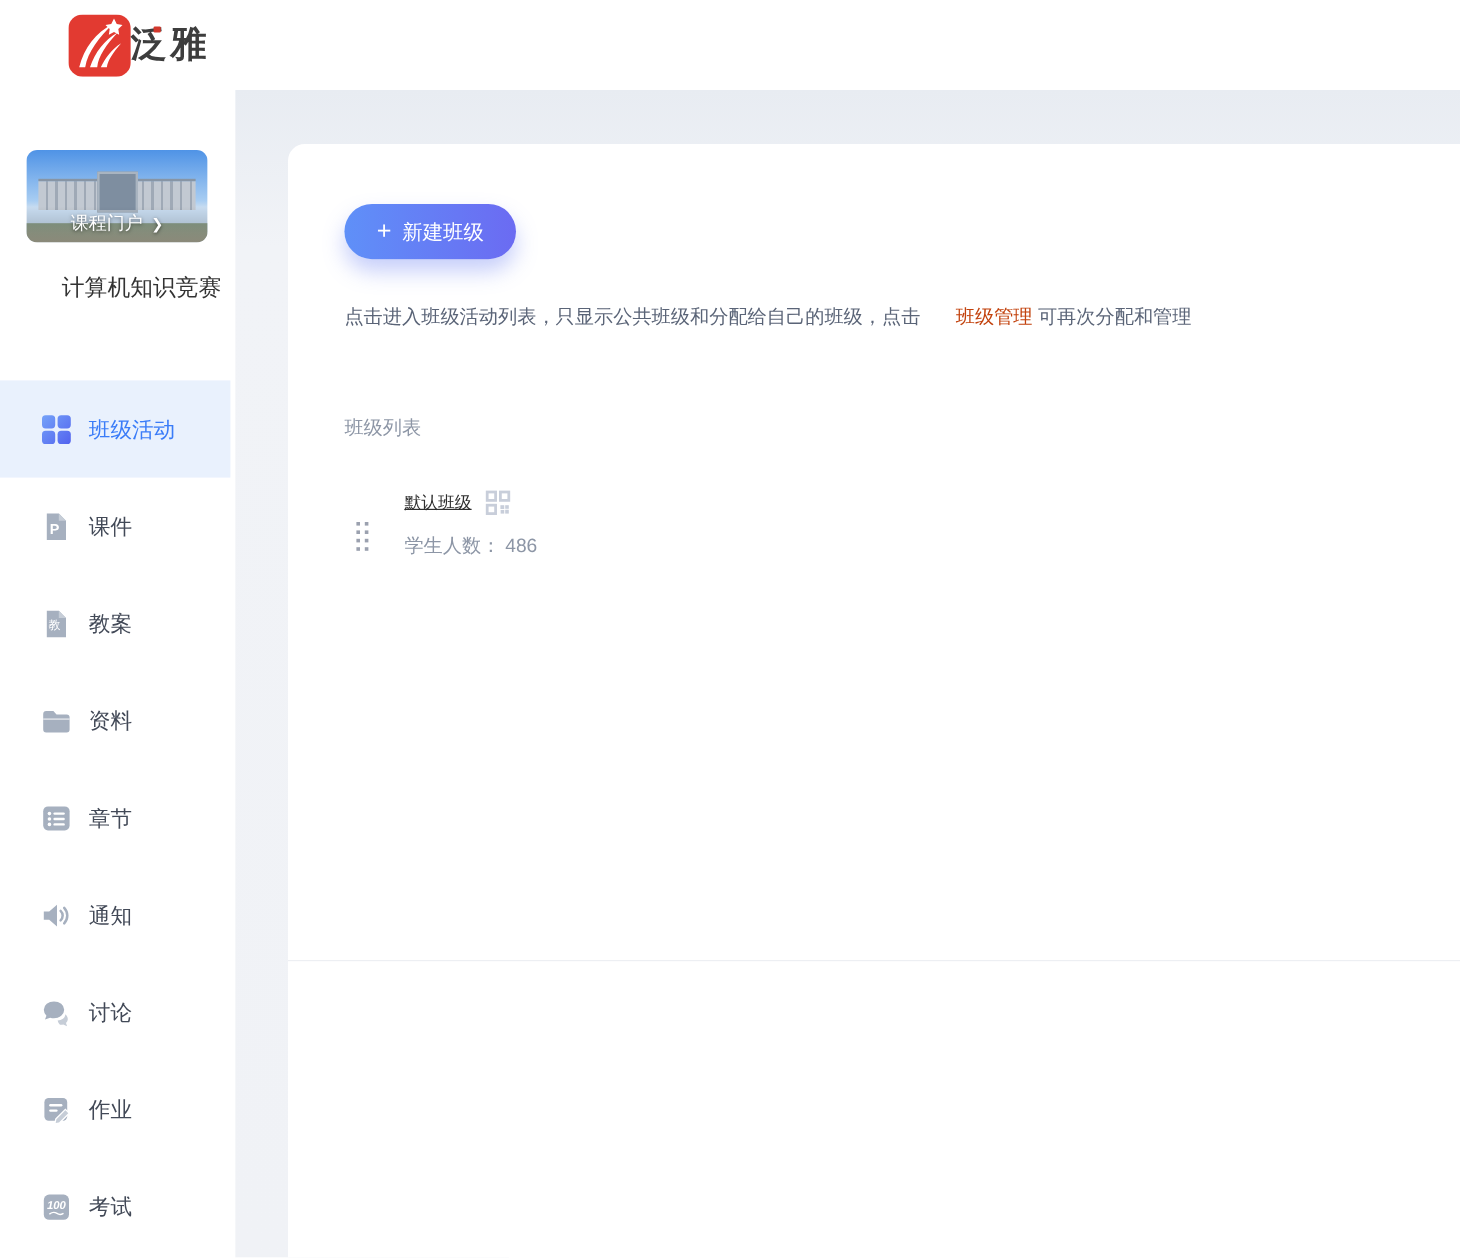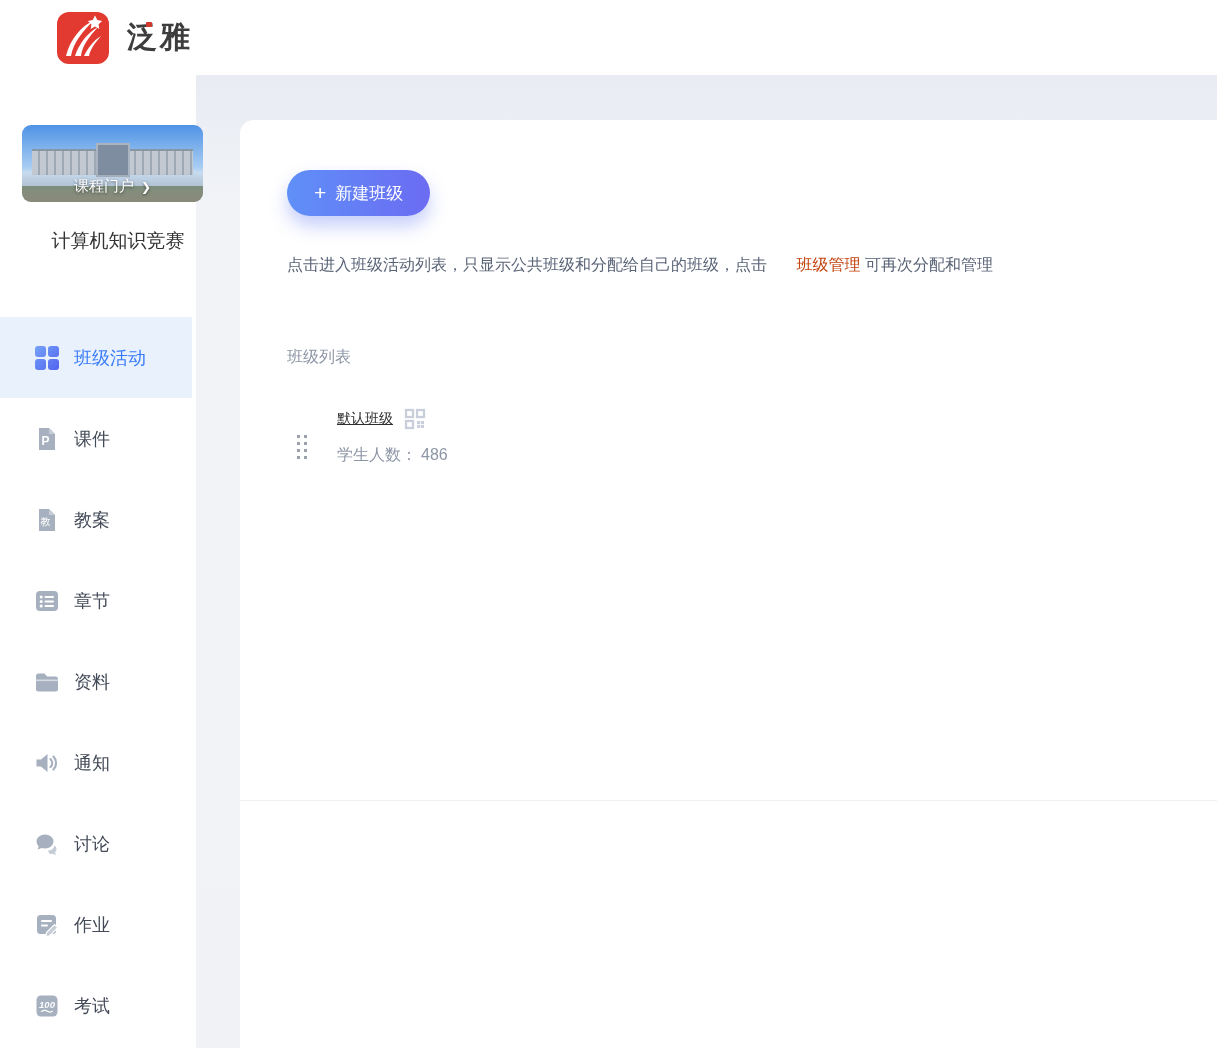--- a/index.html
+++ b/index.html
@@ -2,30 +2,30 @@
 <html><head>
 <meta charset="utf-8">
 <style>
   * { margin:0; padding:0; box-sizing:border-box; }
   html,body { width:1217px; height:1048px; }
   body { font-family:"Liberation Sans","DejaVu Sans",sans-serif; background:#ffffff; overflow:hidden; }
   .page { position:relative; width:1217px; height:1048px; }
 
   
   .header { position:absolute; top:0; left:0; right:0; height:75px; background:#fff; display:flex; align-items:center; padding-left:38px; z-index:5; }
-  .logo { display:flex; align-items:center; gap:18px; cursor:pointer;padding-left:19px; }
+  .logo { display:flex; align-items:center; gap:0; cursor:pointer;padding-left:19px; }
   .logo-icon { width:52px; height:52px; display:block; }
   .brand-text { position:relative; font-size:30px; font-weight:700; color:#3d3d3d; letter-spacing:3px; }
   .brand-dot { position:absolute; left:19px; top:5px; width:6px; height:5px; background:#d2382d; border-radius:1px; }
 
   
   .app-bg { position:absolute; top:75px; left:196px; right:0; bottom:0; background:linear-gradient(180deg,#e8ecf2 0%,#f1f3f7 130px,#f0f2f6 100%); }
   .sidebar { position:absolute; top:75px; left:0; width:196px; bottom:0; background:#fff; z-index:2; }
 
-  .course-thumb { position:absolute; left:22px; top:50px; width:181px; height:77px; border-radius:9px; overflow:hidden; cursor:pointer; }
+  .course-thumb { position:absolute; left:22px; top:50px; width:151px; height:77px; border-radius:9px; overflow:hidden; cursor:pointer; }
   .thumb-sky { position:absolute; inset:0; background:linear-gradient(180deg,#4f93e6 0%,#a8cdf2 55%,#c8dcf0 62%); }
   .thumb-building { position:absolute; left:10px; right:10px; top:24px; height:26px; background:repeating-linear-gradient(90deg,#c2c9d2 0 6px,#9fa9b6 6px 8px); border-top:2px solid #8795a5; }
   .thumb-building-center { position:absolute; left:50%; top:18px; width:34px; height:34px; margin-left:-17px; background:#7e8ea0; border:2px solid #a9b4c0; }
   .thumb-ground { position:absolute; left:0; right:0; bottom:0; height:16px; background:linear-gradient(180deg,#8da08b 0%,#b9b7a2 100%); }
   .thumb-shade { position:absolute; left:0; right:0; bottom:0; height:30px; background:linear-gradient(180deg,rgba(0,0,0,0) 0%,rgba(0,0,0,.25) 100%); }
   .thumb-label { position:absolute; left:0; right:0; bottom:6px; text-align:center; color:#fff; font-size:15px; text-shadow:0 1px 3px rgba(0,0,0,.55); display:flex; align-items:center; justify-content:center; gap:7px; }
   .thumb-chevron { font-size:12px; line-height:1; }
 
   .course-title { position:absolute; top:150px; left:0; width:236px; text-align:center; font-size:19px; line-height:31px; color:#333; }
 
@@ -134,40 +134,40 @@
             <path d="M15 2 l6 6 h-6 z" fill="#c6cdd7"></path>
             <text x="11.5" y="17.5" font-size="10" fill="#fff" text-anchor="middle" font-family="DejaVu Sans, sans-serif">教</text>
           </svg>
         </span>
         <span>教案</span>
       </div>
 
       <div class="menu-item">
         <span class="menu-icon">
           <svg viewBox="0 0 26 26">
+            <path d="M2 7 a2.5 2.5 0 0 1 2.5 -2.5 h6 l2.6 3 h8.4 A2.5 2.5 0 0 1 24 10 v10 a2.5 2.5 0 0 1 -2.5 2.5 h-17 A2.5 2.5 0 0 1 2 20 z" fill="#a6b0bf"></path>
+            <path d="M2 10.5 h22 v1.6 h-22 z" fill="#ffffff" opacity="0.55"></path>
+          </svg>
+        </span>
+        <span>资料</span>
+      </div>
+
+      <div class="menu-item">
+        <span class="menu-icon">
+          <svg viewBox="0 0 26 26">
             <rect x="2" y="3" width="22" height="20" rx="4" fill="#a6b0bf"></rect>
             <circle cx="7.2" cy="9" r="1.5" fill="#fff"></circle>
             <circle cx="7.2" cy="13.5" r="1.5" fill="#fff"></circle>
             <circle cx="7.2" cy="18" r="1.5" fill="#fff"></circle>
             <rect x="10.5" y="8" width="9.5" height="2" rx="1" fill="#fff"></rect>
             <rect x="10.5" y="12.5" width="9.5" height="2" rx="1" fill="#fff"></rect>
             <rect x="10.5" y="17" width="9.5" height="2" rx="1" fill="#fff"></rect>
           </svg>
         </span>
         <span>章节</span>
-      </div>
-
-      <div class="menu-item">
-        <span class="menu-icon">
-          <svg viewBox="0 0 26 26">
-            <path d="M2 7 a2.5 2.5 0 0 1 2.5 -2.5 h6 l2.6 3 h8.4 A2.5 2.5 0 0 1 24 10 v10 a2.5 2.5 0 0 1 -2.5 2.5 h-17 A2.5 2.5 0 0 1 2 20 z" fill="#a6b0bf"></path>
-            <path d="M2 10.5 h22 v1.6 h-22 z" fill="#ffffff" opacity="0.55"></path>
-          </svg>
-        </span>
-        <span>资料</span>
       </div>
 
       <div class="menu-item">
         <span class="menu-icon">
           <svg viewBox="0 0 26 26">
             <path d="M2.5 9.5 h4.5 L13.5 4 v18 L7 16.5 H2.5 z" fill="#a6b0bf"></path>
             <path d="M16.5 9 a5.5 5.5 0 0 1 0 8" stroke="#a6b0bf" stroke-width="2.1" fill="none" stroke-linecap="round"></path>
             <path d="M19.5 6.5 a9.5 9.5 0 0 1 0 13" stroke="#a6b0bf" stroke-width="2.1" fill="none" stroke-linecap="round"></path>
           </svg>
         </span>

